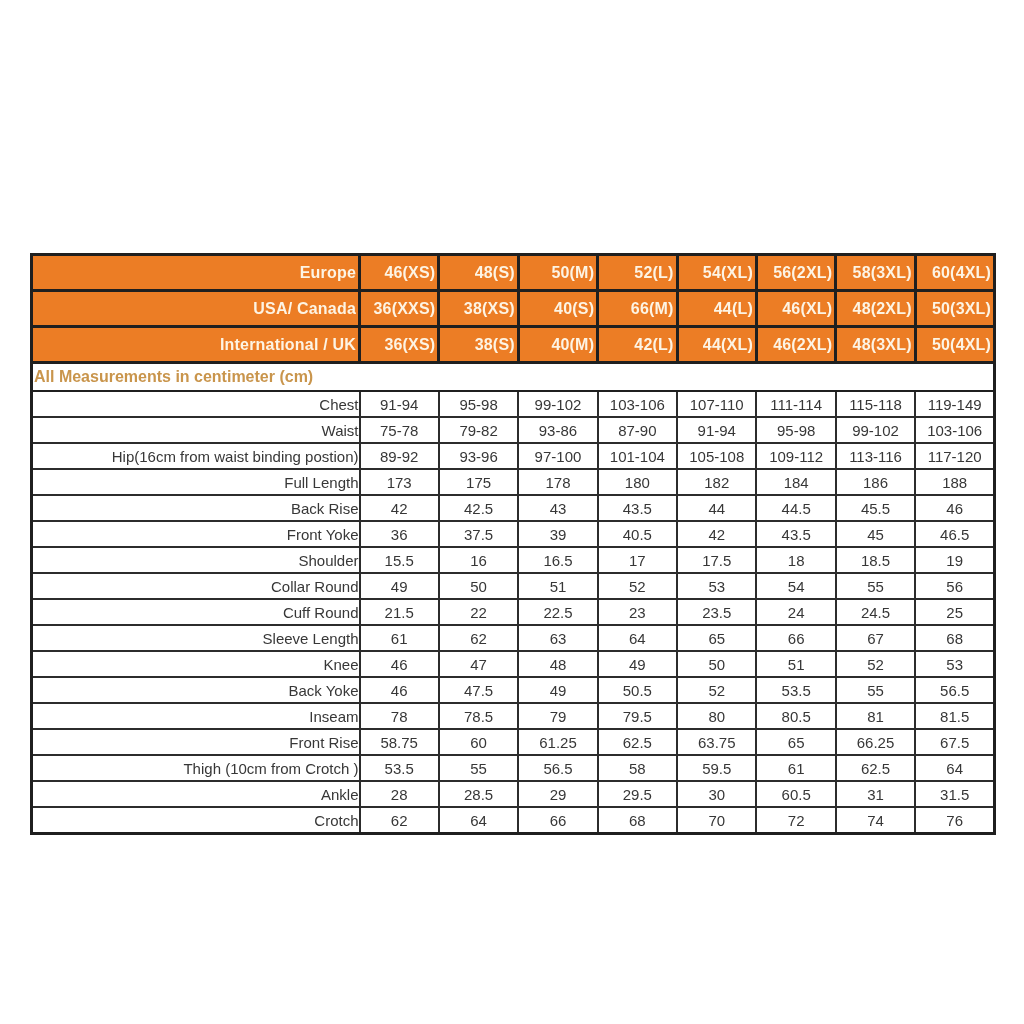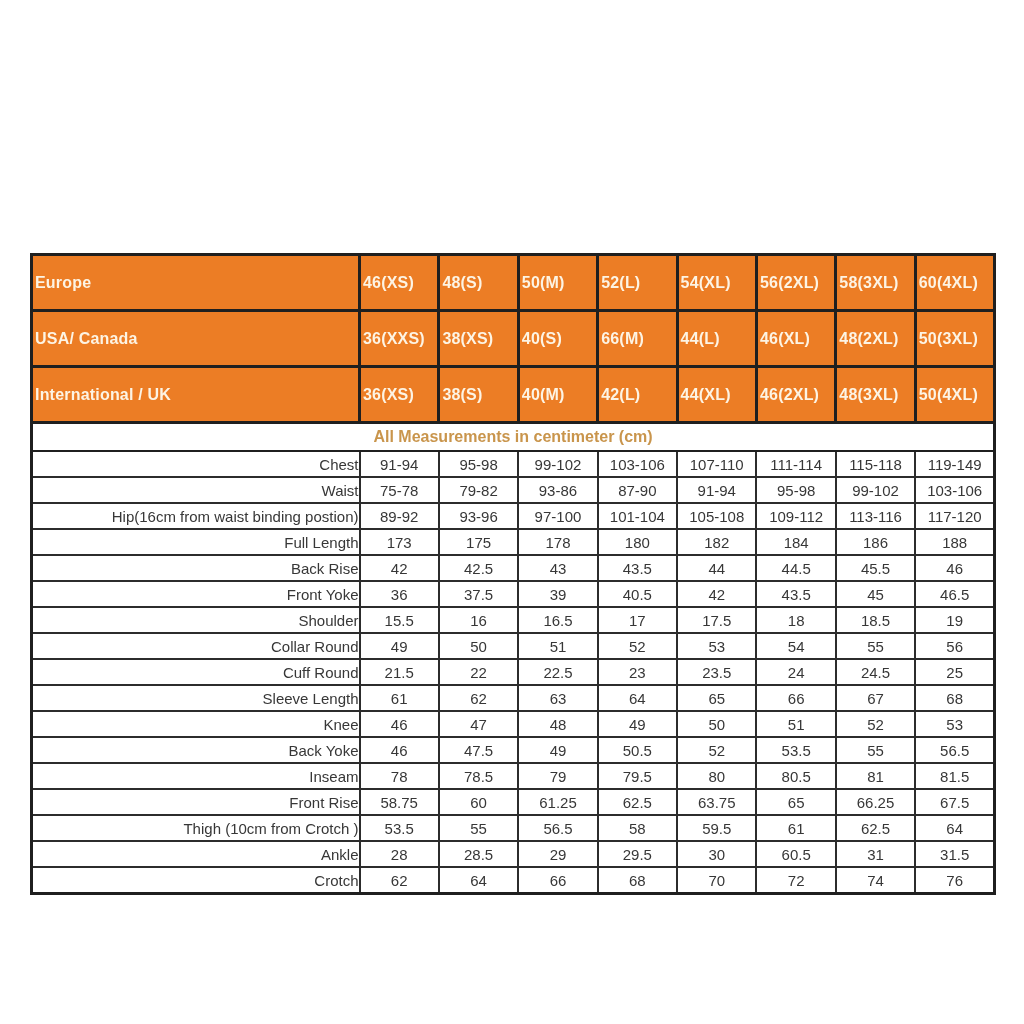--- a/index.html
+++ b/index.html
@@ -29,33 +29,33 @@
   col.size-col  { width: 79.4px; }
 
   
   thead th {
     background: var(--header-bg, #EC7D25);
     color: var(--header-text, #FDF4E4);
     border: 3px solid var(--border-dark, #1f1f1f);
     font-size: 16px;
     font-weight: bold;
     height: 27px;
-    padding: 13px 2px;
-    text-align: left;
+    padding: 3px 2px;
+    text-align: right;
     letter-spacing: 0.2px;
   }
 
   
   td.note-cell {
     border: 2px solid var(--border-dark, #1f1f1f);
     border-top-width: 3px;
     color: var(--note-text, #C9954C);
     font-size: 16px;
     font-weight: bold;
-    text-align: center;
+    text-align: left;
     height: 24px;
     background: #ffffff;
   }
 
   
   tbody th.m-label {
     border: 2px solid var(--border-mid, #2c2c2c);
     font-size: 15px;
     font-weight: normal;
     color: var(--data-text, #373737);

